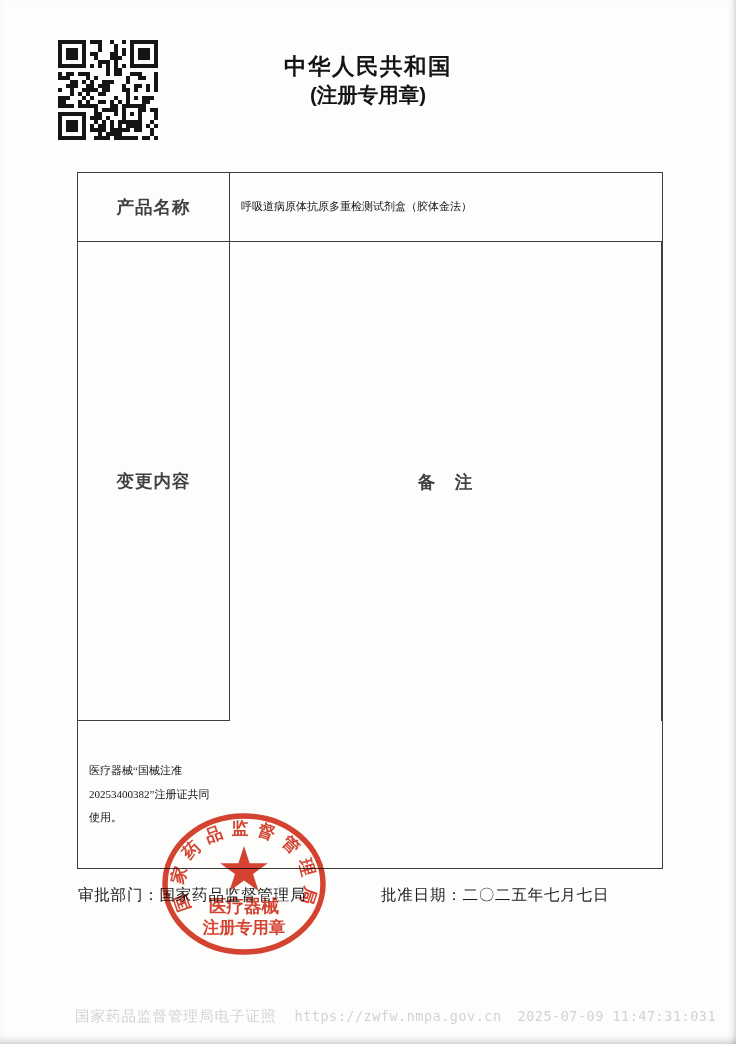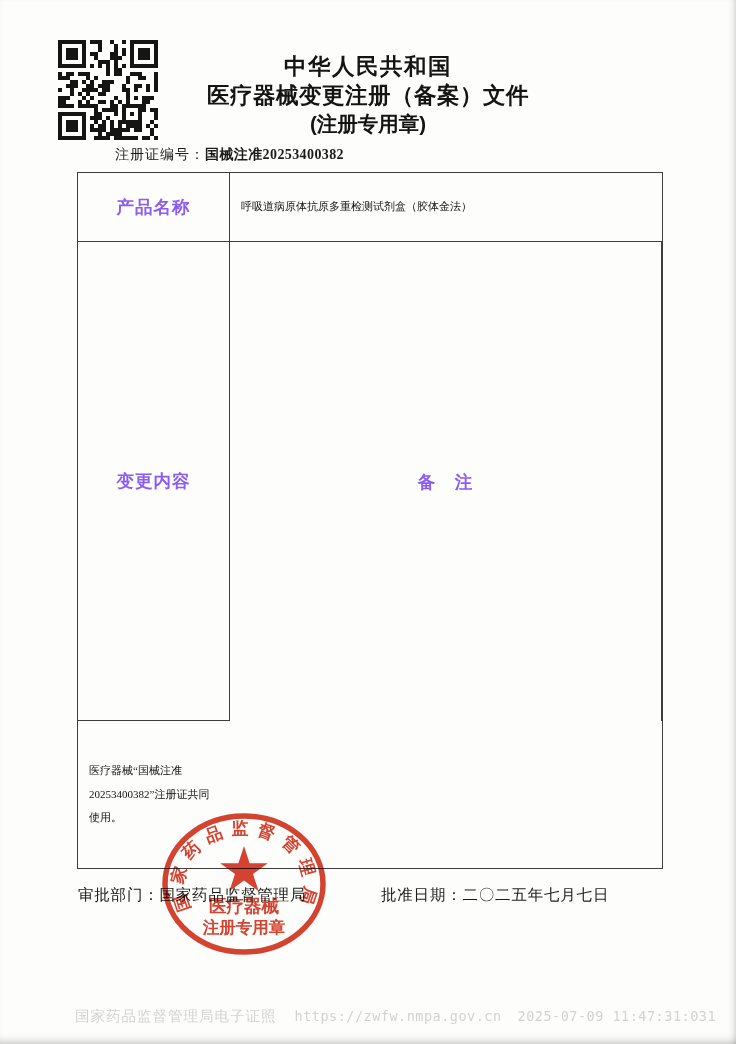--- a/index.html
+++ b/index.html
@@ -34,21 +34,21 @@
     border:1.4px solid #3d3d3d;
     display:grid;
     grid-template-columns:152px 1fr;
     grid-template-rows:69px 479px 147px;
     background:transparent;
   }
   .cell{display:flex;align-items:center;box-sizing:border-box;}
   .cell.label{
     justify-content:center;
     font-family:"Liberation Sans","DejaVu Sans",sans-serif;
-    font-weight:600;font-size:17.5px;letter-spacing:1px;color:#8b5cf6;
+    font-weight:600;font-size:17.5px;letter-spacing:1px;color:#404040;
     border-right:1.2px solid #3d3d3d;
   }
   .cell.value{
     font-size:11px;line-height:23.5px;color:#121212;
     padding:4px 12px 4px 11px;
   }
   .rb{border-bottom:1.2px solid #3d3d3d;}
   
   .approval{position:absolute;left:0;top:885px;width:736px;font-size:15.5px;color:#1b1b1b;letter-spacing:.8px;}
   .approval .dept{position:absolute;left:78px;top:0;white-space:nowrap;}
@@ -68,27 +68,23 @@
 <body>
 
 <div class="page">
 
   <svg class="qr" id="qr" viewBox="0 0 100 100" shape-rendering="crispEdges">
     <path id="qr-path" fill="#151515" d="M0 0h4v4h-4zM4 0h4v4h-4zM8 0h4v4h-4zM12 0h4v4h-4zM16 0h4v4h-4zM20 0h4v4h-4zM24 0h4v4h-4zM32 0h4v4h-4zM36 0h4v4h-4zM40 0h4v4h-4zM52 0h4v4h-4zM64 0h4v4h-4zM72 0h4v4h-4zM76 0h4v4h-4zM80 0h4v4h-4zM84 0h4v4h-4zM88 0h4v4h-4zM92 0h4v4h-4zM96 0h4v4h-4zM0 4h4v4h-4zM24 4h4v4h-4zM40 4h4v4h-4zM56 4h4v4h-4zM72 4h4v4h-4zM96 4h4v4h-4zM0 8h4v4h-4zM8 8h4v4h-4zM12 8h4v4h-4zM16 8h4v4h-4zM24 8h4v4h-4zM40 8h4v4h-4zM56 8h4v4h-4zM64 8h4v4h-4zM72 8h4v4h-4zM80 8h4v4h-4zM84 8h4v4h-4zM88 8h4v4h-4zM96 8h4v4h-4zM0 12h4v4h-4zM8 12h4v4h-4zM12 12h4v4h-4zM16 12h4v4h-4zM24 12h4v4h-4zM32 12h4v4h-4zM36 12h4v4h-4zM52 12h4v4h-4zM56 12h4v4h-4zM64 12h4v4h-4zM72 12h4v4h-4zM80 12h4v4h-4zM84 12h4v4h-4zM88 12h4v4h-4zM96 12h4v4h-4zM0 16h4v4h-4zM8 16h4v4h-4zM12 16h4v4h-4zM16 16h4v4h-4zM24 16h4v4h-4zM36 16h4v4h-4zM52 16h4v4h-4zM56 16h4v4h-4zM60 16h4v4h-4zM72 16h4v4h-4zM80 16h4v4h-4zM84 16h4v4h-4zM88 16h4v4h-4zM96 16h4v4h-4zM0 20h4v4h-4zM24 20h4v4h-4zM40 20h4v4h-4zM44 20h4v4h-4zM48 20h4v4h-4zM56 20h4v4h-4zM72 20h4v4h-4zM96 20h4v4h-4zM0 24h4v4h-4zM4 24h4v4h-4zM8 24h4v4h-4zM12 24h4v4h-4zM16 24h4v4h-4zM20 24h4v4h-4zM24 24h4v4h-4zM32 24h4v4h-4zM40 24h4v4h-4zM48 24h4v4h-4zM56 24h4v4h-4zM64 24h4v4h-4zM72 24h4v4h-4zM76 24h4v4h-4zM80 24h4v4h-4zM84 24h4v4h-4zM88 24h4v4h-4zM92 24h4v4h-4zM96 24h4v4h-4zM48 28h4v4h-4zM56 28h4v4h-4zM60 28h4v4h-4zM0 32h4v4h-4zM8 32h4v4h-4zM12 32h4v4h-4zM20 32h4v4h-4zM24 32h4v4h-4zM28 32h4v4h-4zM48 32h4v4h-4zM56 32h4v4h-4zM60 32h4v4h-4zM72 32h4v4h-4zM76 32h4v4h-4zM80 32h4v4h-4zM96 32h4v4h-4zM0 36h4v4h-4zM4 36h4v4h-4zM8 36h4v4h-4zM28 36h4v4h-4zM36 36h4v4h-4zM68 36h4v4h-4zM80 36h4v4h-4zM84 36h4v4h-4zM96 36h4v4h-4zM12 40h4v4h-4zM16 40h4v4h-4zM24 40h4v4h-4zM32 40h4v4h-4zM44 40h4v4h-4zM48 40h4v4h-4zM52 40h4v4h-4zM68 40h4v4h-4zM96 40h4v4h-4zM8 44h4v4h-4zM12 44h4v4h-4zM16 44h4v4h-4zM28 44h4v4h-4zM32 44h4v4h-4zM40 44h4v4h-4zM44 44h4v4h-4zM48 44h4v4h-4zM64 44h4v4h-4zM76 44h4v4h-4zM80 44h4v4h-4zM88 44h4v4h-4zM96 44h4v4h-4zM0 48h4v4h-4zM12 48h4v4h-4zM24 48h4v4h-4zM28 48h4v4h-4zM32 48h4v4h-4zM36 48h4v4h-4zM44 48h4v4h-4zM48 48h4v4h-4zM64 48h4v4h-4zM68 48h4v4h-4zM76 48h4v4h-4zM88 48h4v4h-4zM96 48h4v4h-4zM12 52h4v4h-4zM20 52h4v4h-4zM28 52h4v4h-4zM40 52h4v4h-4zM44 52h4v4h-4zM68 52h4v4h-4zM0 56h4v4h-4zM4 56h4v4h-4zM8 56h4v4h-4zM24 56h4v4h-4zM32 56h4v4h-4zM56 56h4v4h-4zM68 56h4v4h-4zM76 56h4v4h-4zM84 56h4v4h-4zM88 56h4v4h-4zM92 56h4v4h-4zM0 60h4v4h-4zM4 60h4v4h-4zM20 60h4v4h-4zM28 60h4v4h-4zM40 60h4v4h-4zM44 60h4v4h-4zM52 60h4v4h-4zM60 60h4v4h-4zM68 60h4v4h-4zM84 60h4v4h-4zM88 60h4v4h-4zM0 64h4v4h-4zM4 64h4v4h-4zM8 64h4v4h-4zM12 64h4v4h-4zM20 64h4v4h-4zM24 64h4v4h-4zM28 64h4v4h-4zM32 64h4v4h-4zM36 64h4v4h-4zM52 64h4v4h-4zM56 64h4v4h-4zM64 64h4v4h-4zM68 64h4v4h-4zM72 64h4v4h-4zM76 64h4v4h-4zM80 64h4v4h-4zM84 64h4v4h-4zM36 68h4v4h-4zM44 68h4v4h-4zM48 68h4v4h-4zM52 68h4v4h-4zM56 68h4v4h-4zM64 68h4v4h-4zM80 68h4v4h-4zM84 68h4v4h-4zM92 68h4v4h-4zM96 68h4v4h-4zM0 72h4v4h-4zM4 72h4v4h-4zM8 72h4v4h-4zM12 72h4v4h-4zM16 72h4v4h-4zM20 72h4v4h-4zM24 72h4v4h-4zM36 72h4v4h-4zM40 72h4v4h-4zM56 72h4v4h-4zM64 72h4v4h-4zM72 72h4v4h-4zM80 72h4v4h-4zM96 72h4v4h-4zM0 76h4v4h-4zM24 76h4v4h-4zM32 76h4v4h-4zM36 76h4v4h-4zM40 76h4v4h-4zM48 76h4v4h-4zM64 76h4v4h-4zM80 76h4v4h-4zM96 76h4v4h-4zM0 80h4v4h-4zM8 80h4v4h-4zM12 80h4v4h-4zM16 80h4v4h-4zM24 80h4v4h-4zM36 80h4v4h-4zM44 80h4v4h-4zM52 80h4v4h-4zM60 80h4v4h-4zM64 80h4v4h-4zM68 80h4v4h-4zM72 80h4v4h-4zM76 80h4v4h-4zM80 80h4v4h-4zM92 80h4v4h-4zM0 84h4v4h-4zM8 84h4v4h-4zM12 84h4v4h-4zM16 84h4v4h-4zM24 84h4v4h-4zM32 84h4v4h-4zM40 84h4v4h-4zM44 84h4v4h-4zM52 84h4v4h-4zM60 84h4v4h-4zM68 84h4v4h-4zM72 84h4v4h-4zM76 84h4v4h-4zM80 84h4v4h-4zM88 84h4v4h-4zM96 84h4v4h-4zM0 88h4v4h-4zM8 88h4v4h-4zM12 88h4v4h-4zM16 88h4v4h-4zM24 88h4v4h-4zM32 88h4v4h-4zM36 88h4v4h-4zM40 88h4v4h-4zM44 88h4v4h-4zM52 88h4v4h-4zM56 88h4v4h-4zM60 88h4v4h-4zM64 88h4v4h-4zM68 88h4v4h-4zM76 88h4v4h-4zM80 88h4v4h-4zM92 88h4v4h-4zM0 92h4v4h-4zM24 92h4v4h-4zM40 92h4v4h-4zM48 92h4v4h-4zM52 92h4v4h-4zM56 92h4v4h-4zM60 92h4v4h-4zM92 92h4v4h-4zM0 96h4v4h-4zM4 96h4v4h-4zM8 96h4v4h-4zM12 96h4v4h-4zM16 96h4v4h-4zM20 96h4v4h-4zM24 96h4v4h-4zM36 96h4v4h-4zM40 96h4v4h-4zM44 96h4v4h-4zM48 96h4v4h-4zM56 96h4v4h-4zM60 96h4v4h-4zM64 96h4v4h-4zM68 96h4v4h-4zM72 96h4v4h-4zM76 96h4v4h-4zM84 96h4v4h-4zM88 96h4v4h-4zM96 96h4v4h-4z"></path>
   </svg>
 
   <div class="title-block">
     <div class="title-line1">中华人民共和国</div>
-    <div class="title-line2">医疗器械变更注册（备案）文件</div>
     <div class="title-line3">(注册专用章)</div>
   </div>
 
-  <div class="regno">
-    <span>注册证编号：</span><span class="regval">国械注准20253400382</span>
-  </div>
 
   <div class="doc-table">
     <div class="cell label rb">产品名称</div>
     <div class="cell value rb">呼吸道病原体抗原多重检测试剂盒（胶体金法）</div>
 
     <div class="cell label rb">变更内容</div>
 
     <div class="cell label">备　注</div>
     <div class="cell value">医疗器械“国械注准20253400382”注册证共同使用。</div>
   </div>

